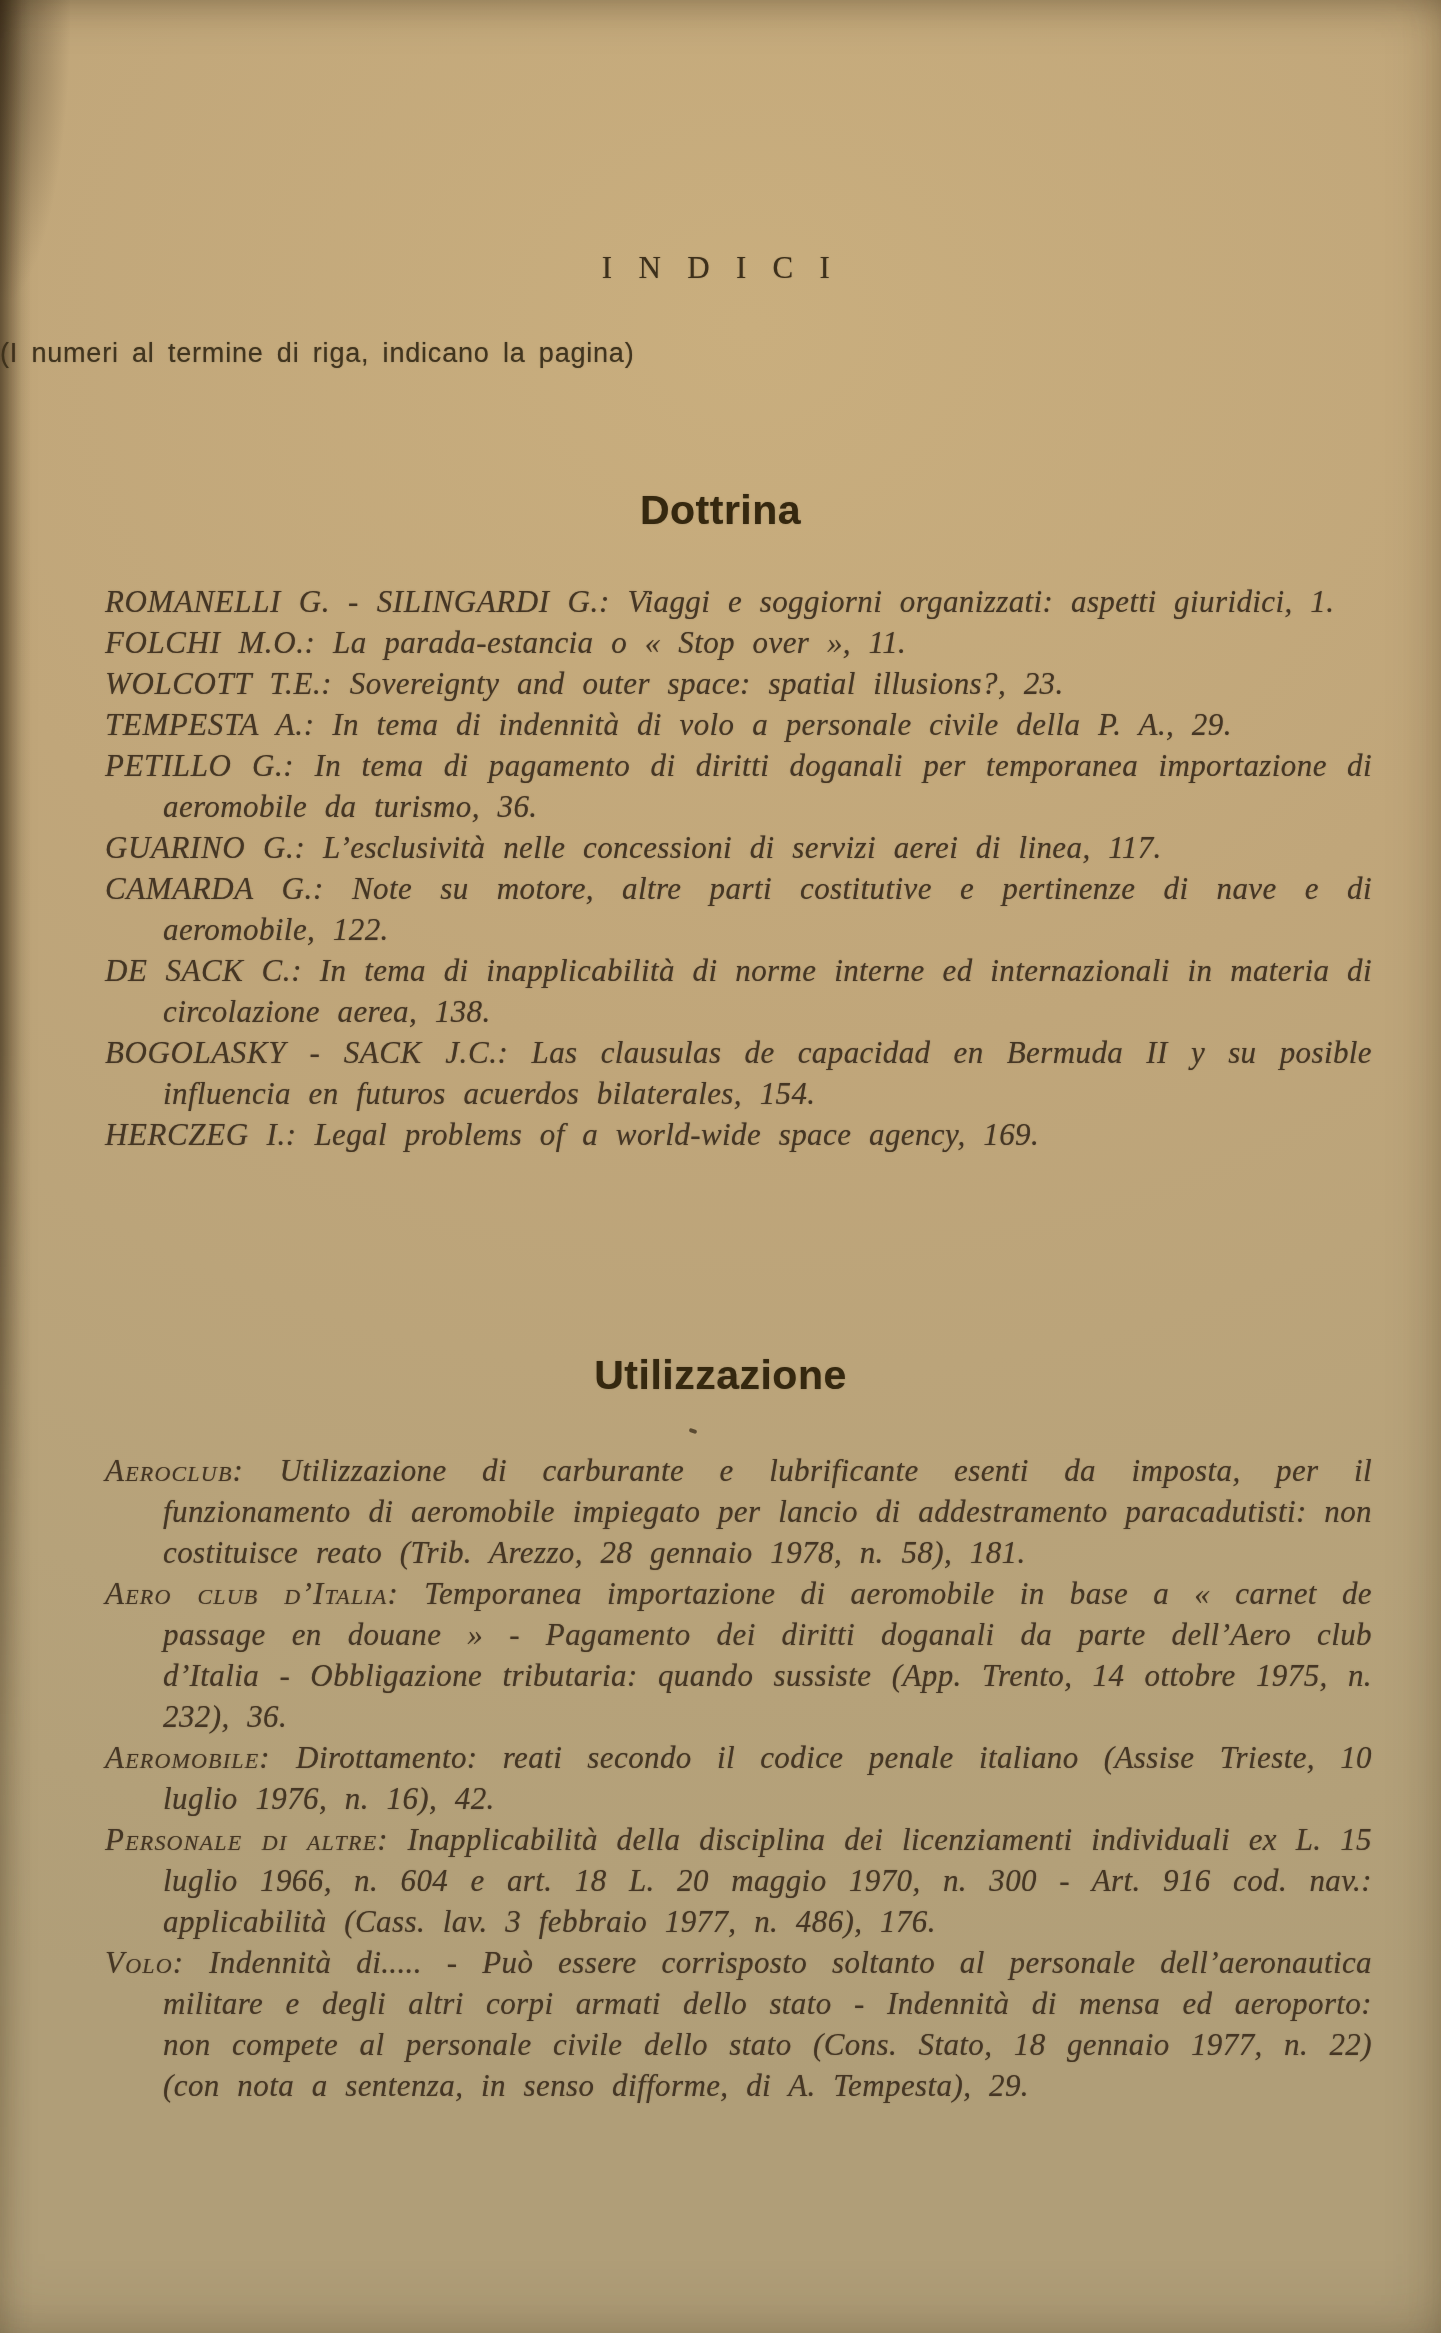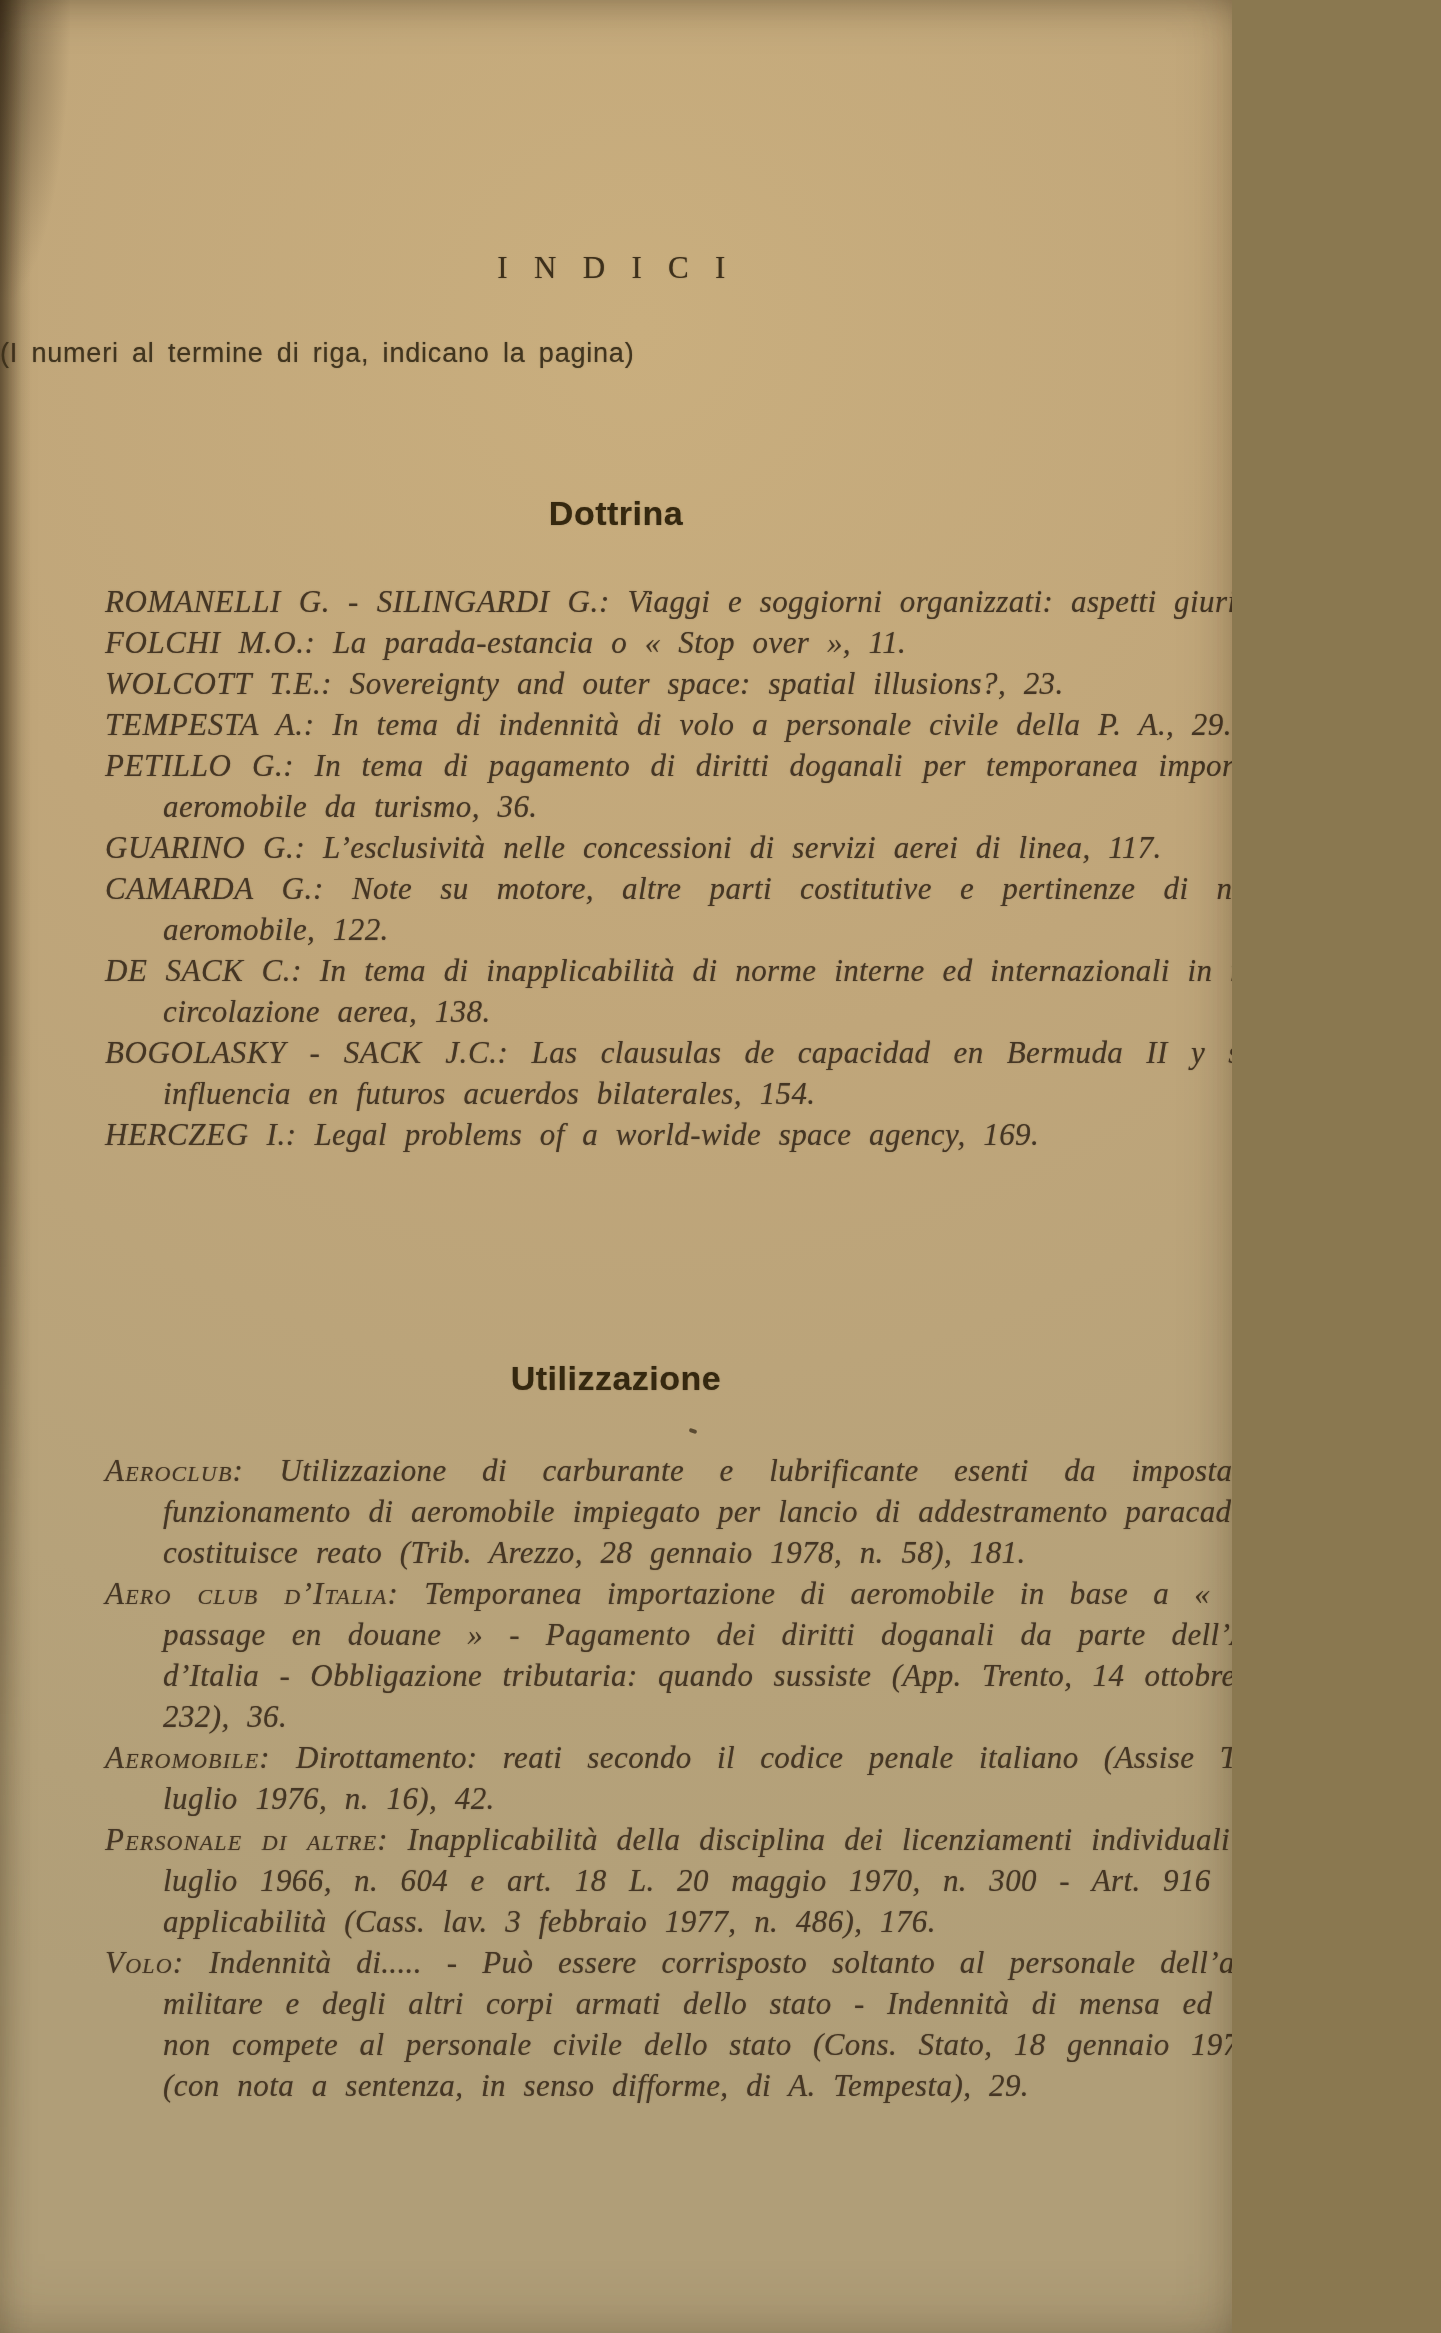--- a/index.html
+++ b/index.html
@@ -3,21 +3,21 @@
 <meta charset="utf-8">
 <style>
   html, body { margin: 0; padding: 0; }
   body {
     width: 1441px; height: 2333px;
     background: #8a7850;
     font-family: "Liberation Serif", serif;
   }
   .page {
     position: relative;
-    width: 1232px; height: 2333px;
+    width: 1441px; height: 2333px;
     overflow: hidden;
     background:
       radial-gradient(140% 75% at 52% 14%, #c9ae7e 0%, #c0a67a 42%, #b6a27a 78%, #b09e78 100%);
     color: #453624;
     text-shadow: 0 0 1.2px rgba(69, 54, 36, 0.6);
   }
   .page::after {
     content: "";
     position: absolute; inset: 0;
     pointer-events: none;
@@ -51,24 +51,23 @@
     font-size: 27px;
     letter-spacing: 0.8px;
     word-spacing: 5px;
     color: #41351f;
   }
   .section-heading {
     position: absolute; left: 0; right: 0;
     text-align: center;
     font-family: "Liberation Sans", sans-serif;
     font-weight: bold;
-    font-size: 34px;
+    font-size: 41px;
     letter-spacing: 0.5px;
     color: #35280f;
-    margin-top: 7px;
   }
   .section:nth-of-type(1) .section-heading { top: 487px; }
   .section:nth-of-type(2) .section-heading { top: 1352px; }
   .entries {
     position: absolute; left: 105px; width: 1267px;
   }
   .section:nth-of-type(1) .entries { top: 581px; }
   .section:nth-of-type(2) .entries { top: 1450px; }
   .entry {
     margin: 0;

